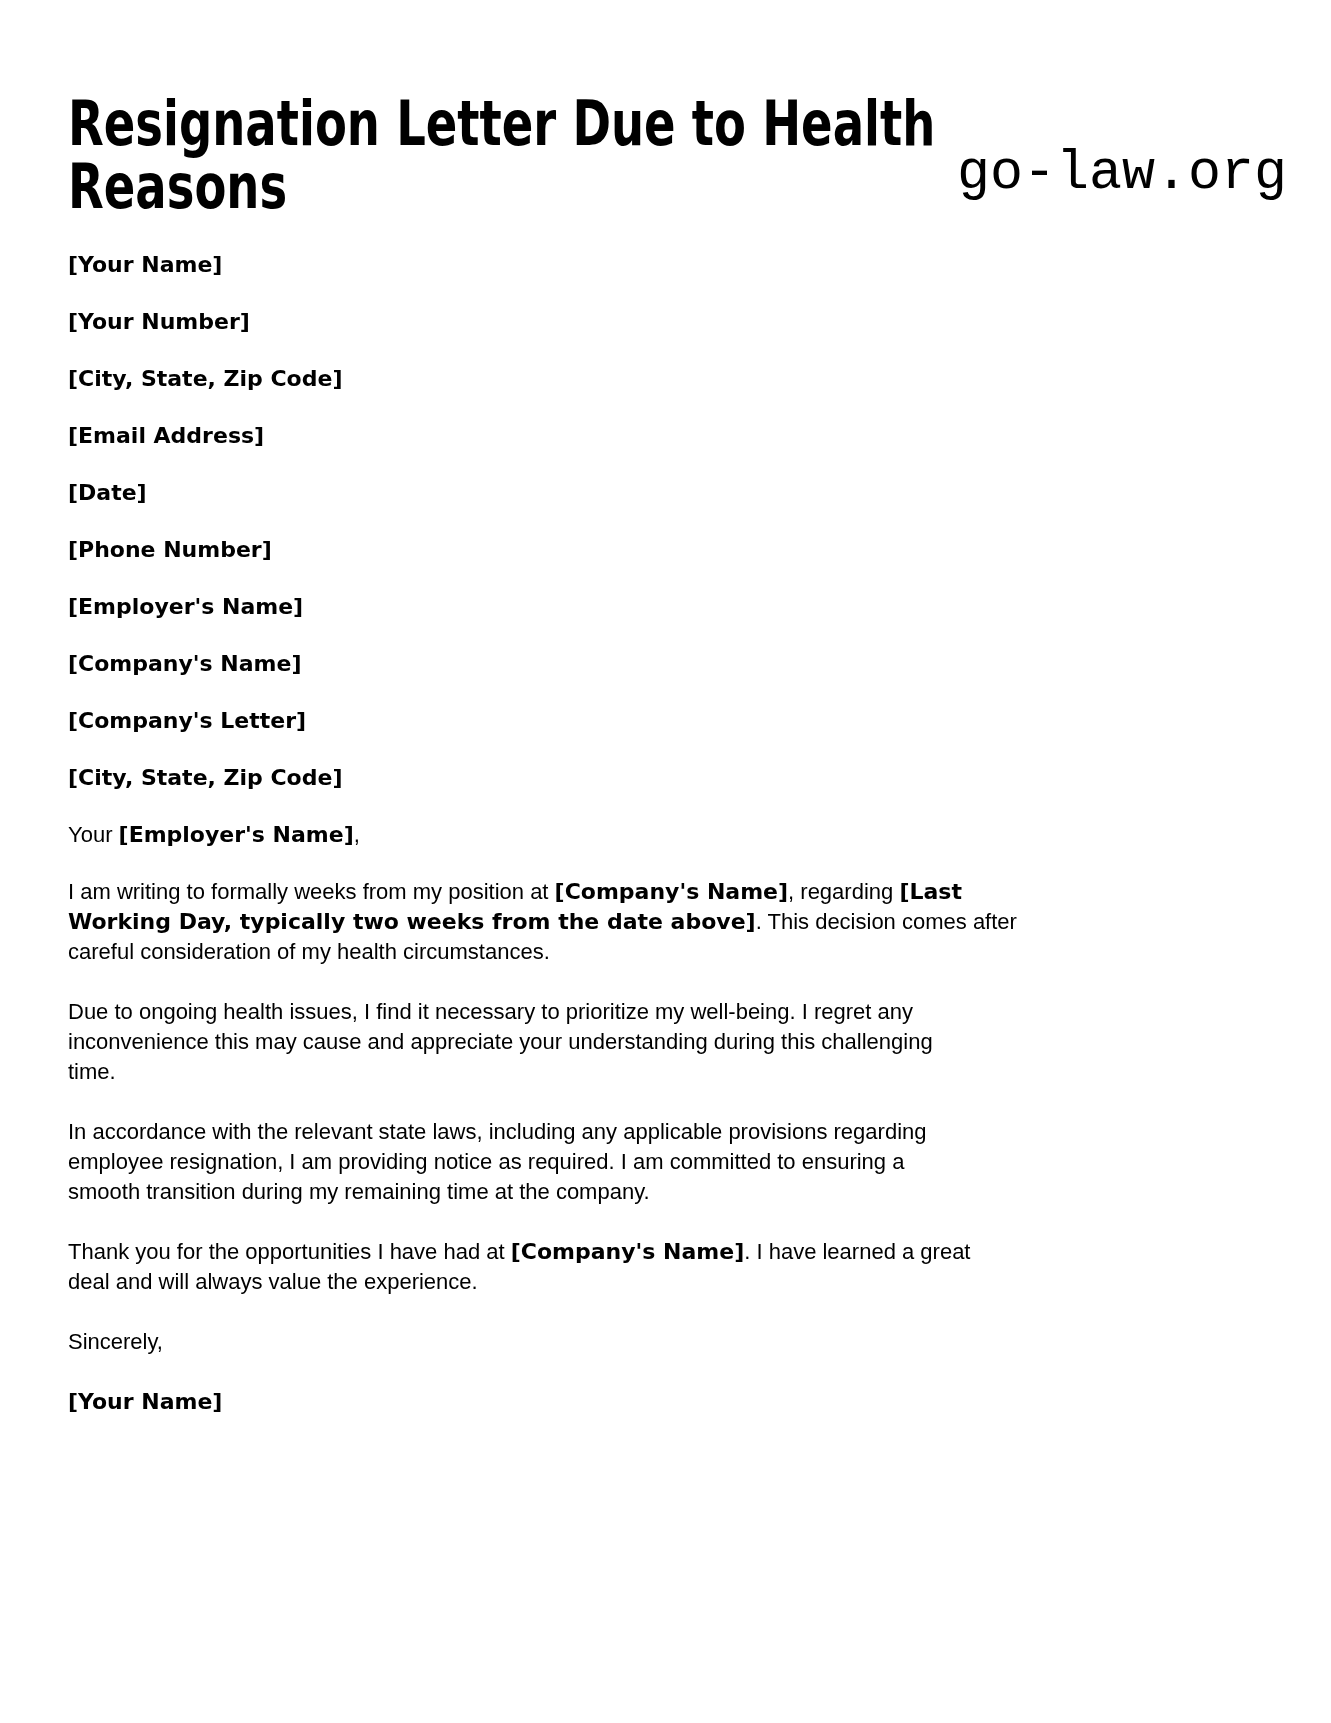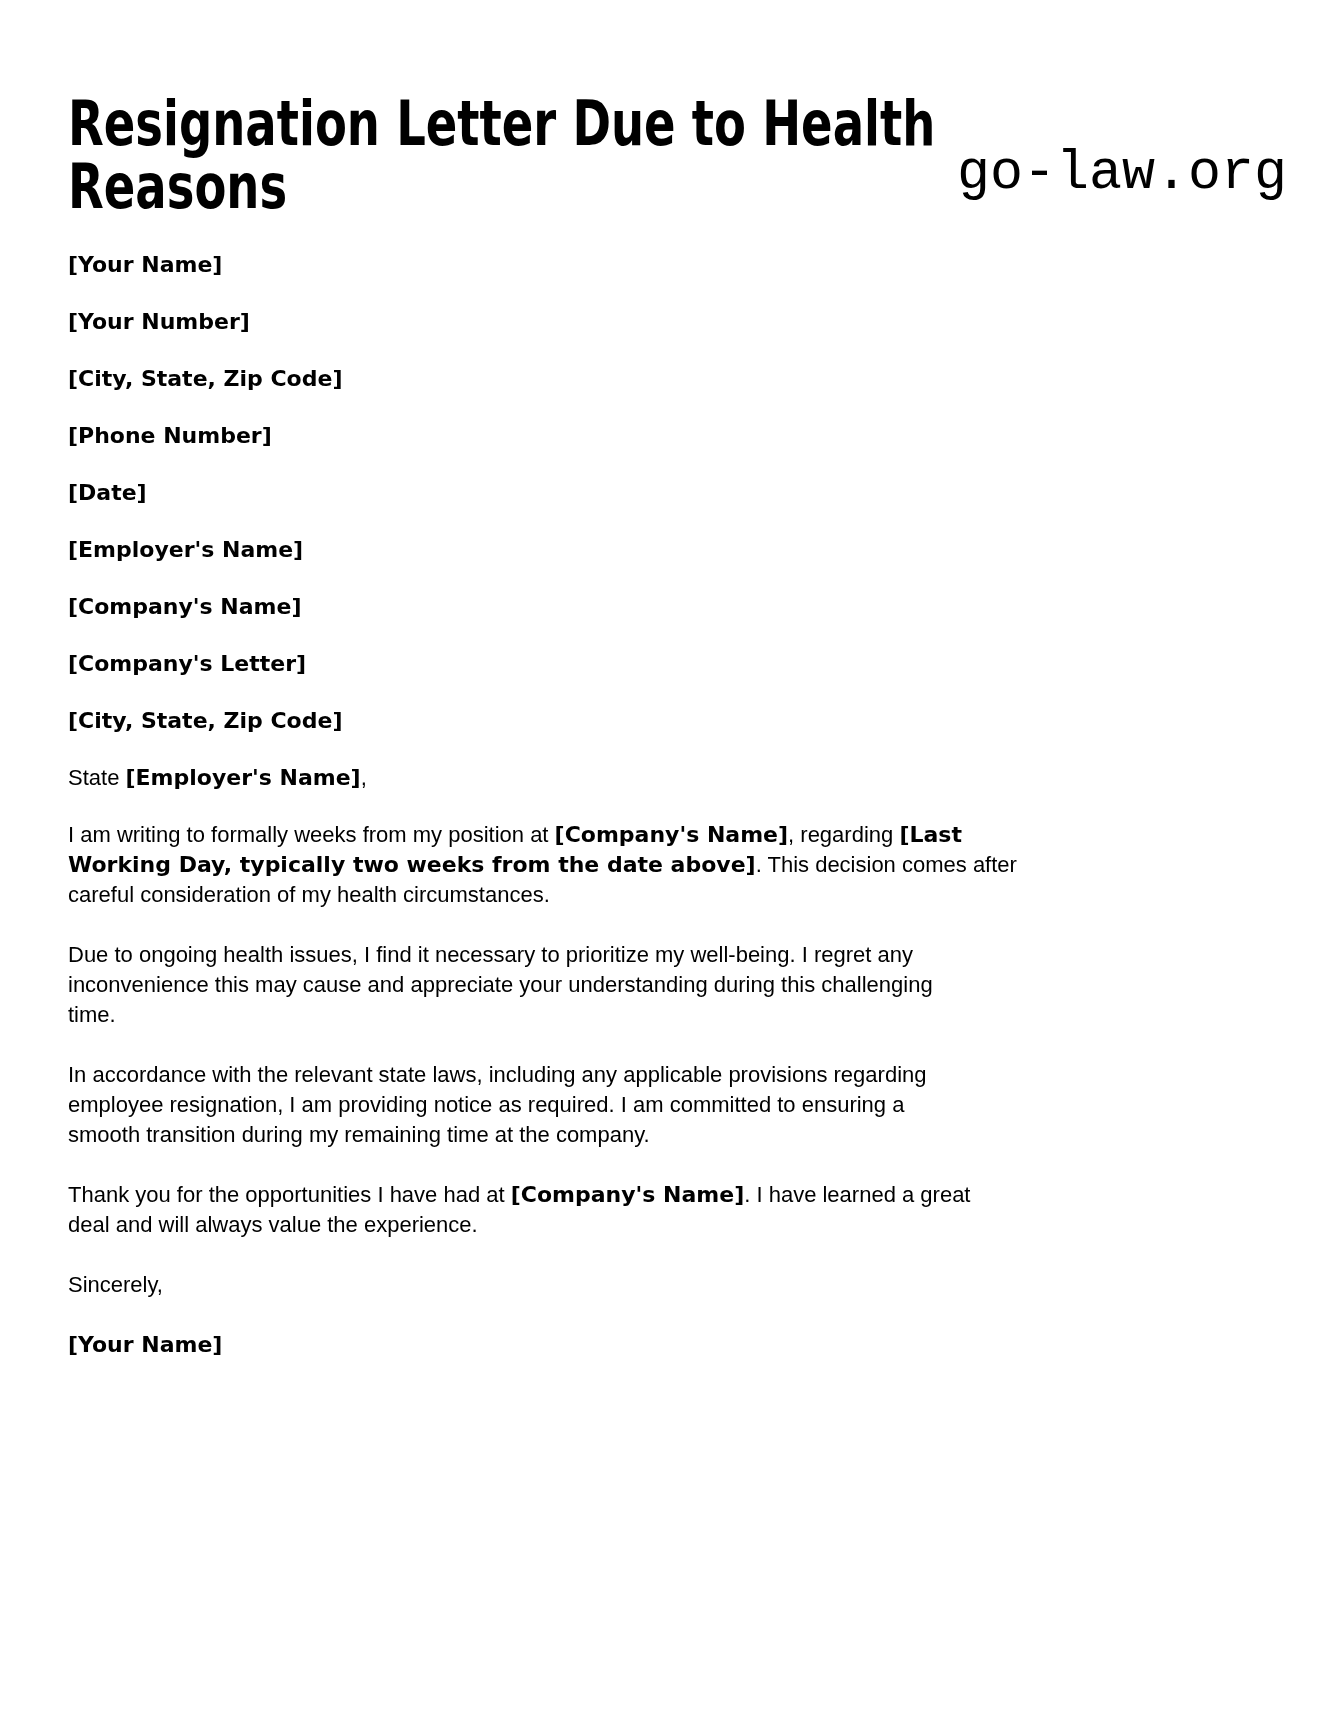--- a/index.html
+++ b/index.html
@@ -60,29 +60,30 @@
 <div class="page">
   <div class="logo">go-law.org</div>
 
   <h1 class="title">Resignation Letter Due to Health
 Reasons</h1>
 
   <div class="address">
       <p class="line bold">[Your Name]</p>
       <p class="line bold">[Your Number]</p>
       <p class="line bold">[City, State, Zip Code]</p>
+      <p class="line bold">[Email Address]</p>
+      <p class="line bold">[Date]</p>
       <p class="line bold">[Phone Number]</p>
-      <p class="line bold">[Date]</p>
       <p class="line bold">[Employer's Name]</p>
       <p class="line bold">[Company's Name]</p>
       <p class="line bold">[Company's Letter]</p>
       <p class="line bold">[City, State, Zip Code]</p>
     </div>
 
-  <p class="para salutation"><span>State </span><span class="b">[Employer's Name]</span><span>,</span></p>
+  <p class="para salutation"><span>Your </span><span class="b">[Employer's Name]</span><span>,</span></p>
 
   <div>
       <p class="para"><span>I am writing to formally weeks from my position at </span><span class="b">[Company's Name]</span><span>, regarding </span><span class="b">[Last
 Working Day, typically two weeks from the date above]</span><span>. This decision comes after
 careful consideration of my health circumstances.</span></p>
       <p class="para"><span>Due to ongoing health issues, I find it necessary to prioritize my well-being. I regret any
 inconvenience this may cause and appreciate your understanding during this challenging
 time.</span></p>
       <p class="para"><span>In accordance with the relevant state laws, including any applicable provisions regarding
 employee resignation, I am providing notice as required. I am committed to ensuring a

